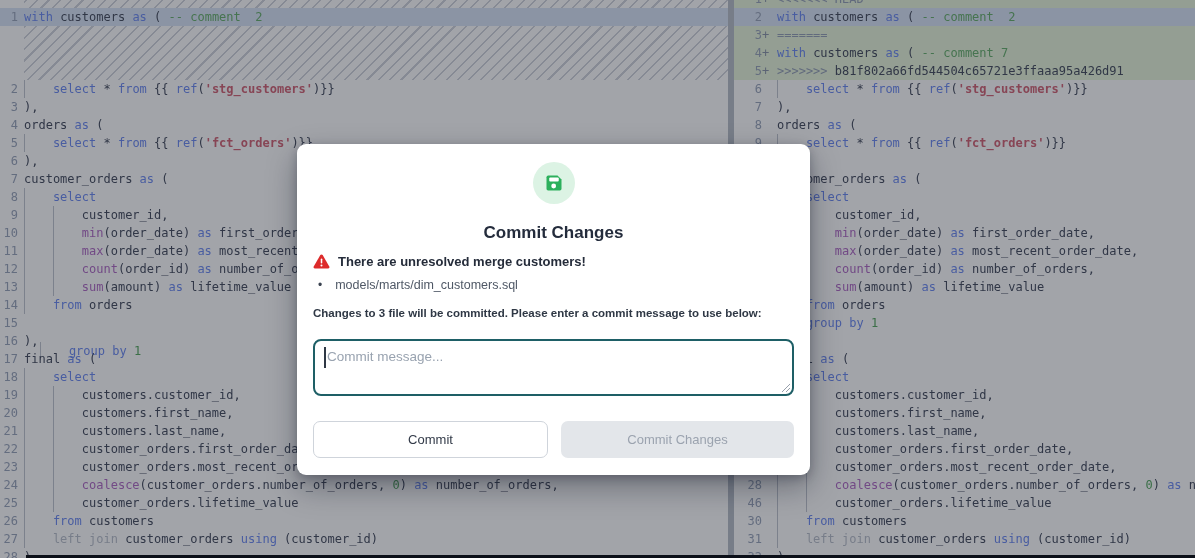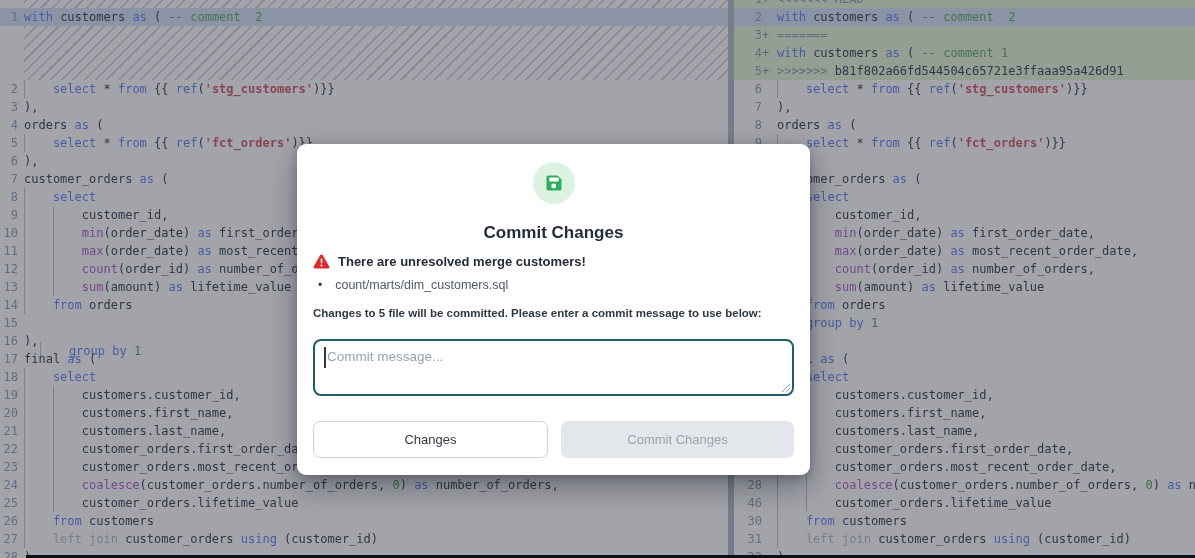--- a/index.html
+++ b/index.html
@@ -91,21 +91,21 @@
         <div class="cl" style="top: 494px;"><span class="ln" style="width: 18px;">25</span><span class="code" style="left: 24px;"><span class="ind"></span><span class="ind"></span><span class="txt">customer_orders.lifetime_value</span></span></div>
         <div class="cl" style="top: 512px;"><span class="ln" style="width: 18px;">26</span><span class="code" style="left: 24px;"><span class="ind"></span><span class="kw">from</span><span class="txt"> customers</span></span></div>
         <div class="cl" style="top: 530px;"><span class="ln" style="width: 18px;">27</span><span class="code" style="left: 24px;"><span class="ind"></span><span class="gry">left</span><span class="txt"> </span><span class="gry">join</span><span class="txt"> customer_orders </span><span class="kw">using</span><span class="txt"> (customer_id)</span></span></div>
         <div class="cl" style="top: 548px;"><span class="ln" style="width: 18px;">28</span><span class="code" style="left: 24px;"><span class="txt">)</span></span></div>
       </div>
     <div class="divider"></div>
     <div class="pane" id="right-pane">
         <div class="cl add" style="top: -10px;"><span class="ln" style="width: 28px;">1</span><span class="plus" style="left: 28px;">+</span><span class="code" style="left: 43px;"><span class="mrk">&lt;&lt;&lt;&lt;&lt;&lt;&lt; HEAD</span></span></div>
         <div class="cl chg" style="top: 8px;"><span class="ln" style="width: 28px;">2</span><span class="plus" style="left: 28px;"></span><span class="code" style="left: 43px;"><span class="kw">with</span><span class="txt"> customers </span><span class="kw">as</span><span class="txt"> ( </span><span class="cmt">-- comment  2</span></span></div>
         <div class="cl add" style="top: 26px;"><span class="ln" style="width: 28px;">3</span><span class="plus" style="left: 28px;">+</span><span class="code" style="left: 43px;"><span class="mrk">=======</span></span></div>
-        <div class="cl add" style="top: 44px;"><span class="ln" style="width: 28px;">4</span><span class="plus" style="left: 28px;">+</span><span class="code" style="left: 43px;"><span class="kw">with</span><span class="txt"> customers </span><span class="kw">as</span><span class="txt"> ( </span><span class="cmt">-- comment 1</span></span></div>
+        <div class="cl add" style="top: 44px;"><span class="ln" style="width: 28px;">4</span><span class="plus" style="left: 28px;">+</span><span class="code" style="left: 43px;"><span class="kw">with</span><span class="txt"> customers </span><span class="kw">as</span><span class="txt"> ( </span><span class="cmt">-- comment 7</span></span></div>
         <div class="cl add" style="top: 62px;"><span class="ln" style="width: 28px;">5</span><span class="plus" style="left: 28px;">+</span><span class="code" style="left: 43px;"><span class="mrk">&gt;&gt;&gt;&gt;&gt;&gt;&gt;</span><span class="txt"> b81f802a66fd544504c65721e3ffaaa95a426d91</span></span></div>
         <div class="cl" style="top: 80px;"><span class="ln" style="width: 28px;">6</span><span class="plus" style="left: 28px;"></span><span class="code" style="left: 43px;"><span class="ind"></span><span class="kw">select</span><span class="txt"> * </span><span class="kw">from</span><span class="txt"> {{ </span><span class="kw">ref</span><span class="txt">(</span><span class="str">'stg_customers'</span><span class="txt">)}}</span></span></div>
         <div class="cl" style="top: 98px;"><span class="ln" style="width: 28px;">7</span><span class="plus" style="left: 28px;"></span><span class="code" style="left: 43px;"><span class="txt">),</span></span></div>
         <div class="cl" style="top: 116px;"><span class="ln" style="width: 28px;">8</span><span class="plus" style="left: 28px;"></span><span class="code" style="left: 43px;"><span class="txt">orders </span><span class="kw">as</span><span class="txt"> (</span></span></div>
         <div class="cl" style="top: 134px;"><span class="ln" style="width: 28px;">9</span><span class="plus" style="left: 28px;"></span><span class="code" style="left: 43px;"><span class="ind"></span><span class="kw">select</span><span class="txt"> * </span><span class="kw">from</span><span class="txt"> {{ </span><span class="kw">ref</span><span class="txt">(</span><span class="str">'fct_orders'</span><span class="txt">)}}</span></span></div>
         <div class="cl" style="top: 152px;"><span class="ln" style="width: 28px;">10</span><span class="plus" style="left: 28px;"></span><span class="code" style="left: 43px;"><span class="txt">),</span></span></div>
         <div class="cl" style="top: 170px;"><span class="ln" style="width: 28px;">11</span><span class="plus" style="left: 28px;"></span><span class="code" style="left: 43px;"><span class="txt">customer_orders </span><span class="kw">as</span><span class="txt"> (</span></span></div>
         <div class="cl" style="top: 188px;"><span class="ln" style="width: 28px;">12</span><span class="plus" style="left: 28px;"></span><span class="code" style="left: 43px;"><span class="ind"></span><span class="kw">select</span></span></div>
         <div class="cl" style="top: 206px;"><span class="ln" style="width: 28px;">13</span><span class="plus" style="left: 28px;"></span><span class="code" style="left: 43px;"><span class="ind"></span><span class="ind"></span><span class="txt">customer_id,</span></span></div>
         <div class="cl" style="top: 224px;"><span class="ln" style="width: 28px;">14</span><span class="plus" style="left: 28px;"></span><span class="code" style="left: 43px;"><span class="ind"></span><span class="ind"></span><span class="fn">min</span><span class="txt">(order_date) </span><span class="kw">as</span><span class="txt"> first_order_date,</span></span></div>
@@ -145,26 +145,26 @@
     <div class="warn-row">
       <span style="display:flex;">
         <svg width="17" height="15" viewBox="0 0 24 22" aria-hidden="true">
           <path d="M10.3 1.6a2 2 0 0 1 3.4 0l9.7 16.7a2 2 0 0 1-1.7 3H2.3a2 2 0 0 1-1.7-3z" fill="#dd2b2b"></path>
           <rect x="10.9" y="6.6" width="2.2" height="7.2" rx="1.1" fill="#ffffff"></rect>
           <circle cx="12" cy="17" r="1.5" fill="#ffffff"></circle>
         </svg>
       </span>
       <span>There are unresolved merge customers!</span>
     </div>
-    <div class="file-row">count/marts/dim_customers.sql</div>
-    <div class="instruction">Changes to 5 file will be committed. Please enter a commit message to use below:</div>
+    <div class="file-row">models/marts/dim_customers.sql</div>
+    <div class="instruction">Changes to 3 file will be committed. Please enter a commit message to use below:</div>
     <div class="ta-wrap">
       <textarea placeholder="Commit message..." style=""></textarea>
       <div class="caret"></div>
       <div class="resize"></div>
     </div>
     <div class="btn-row">
-      <button class="btn cancel">Changes</button>
+      <button class="btn cancel">Commit</button>
       <button class="btn commit" disabled="">Commit Changes</button>
     </div>
   </div>
 
 </div>
 
 </body></html>

